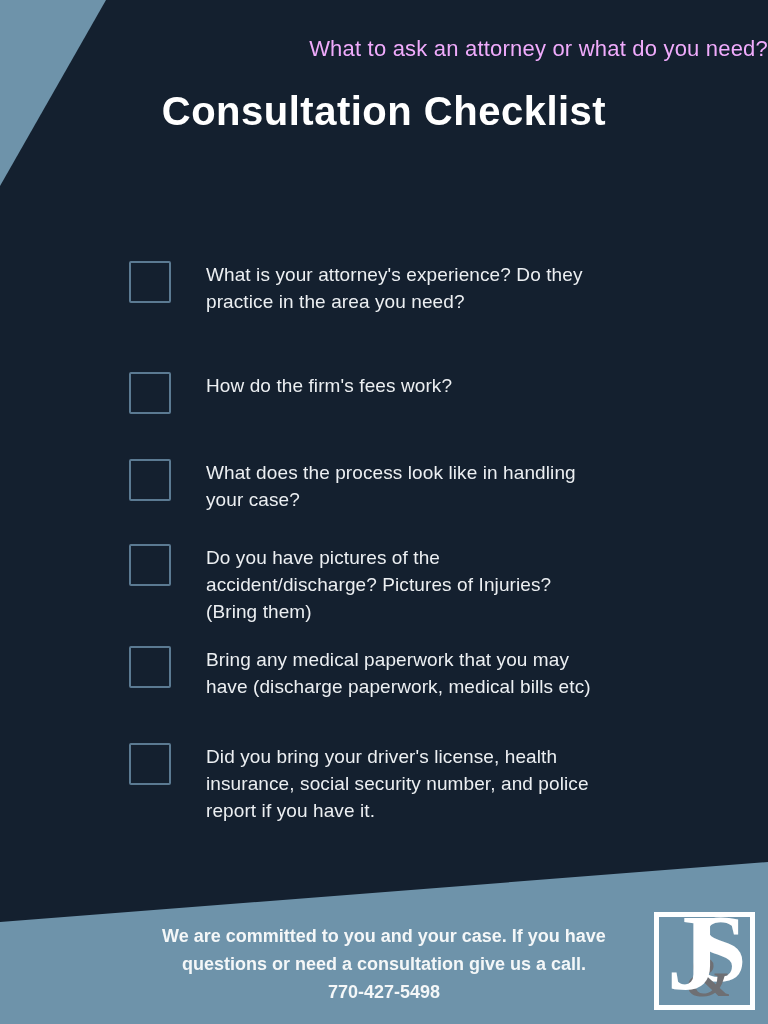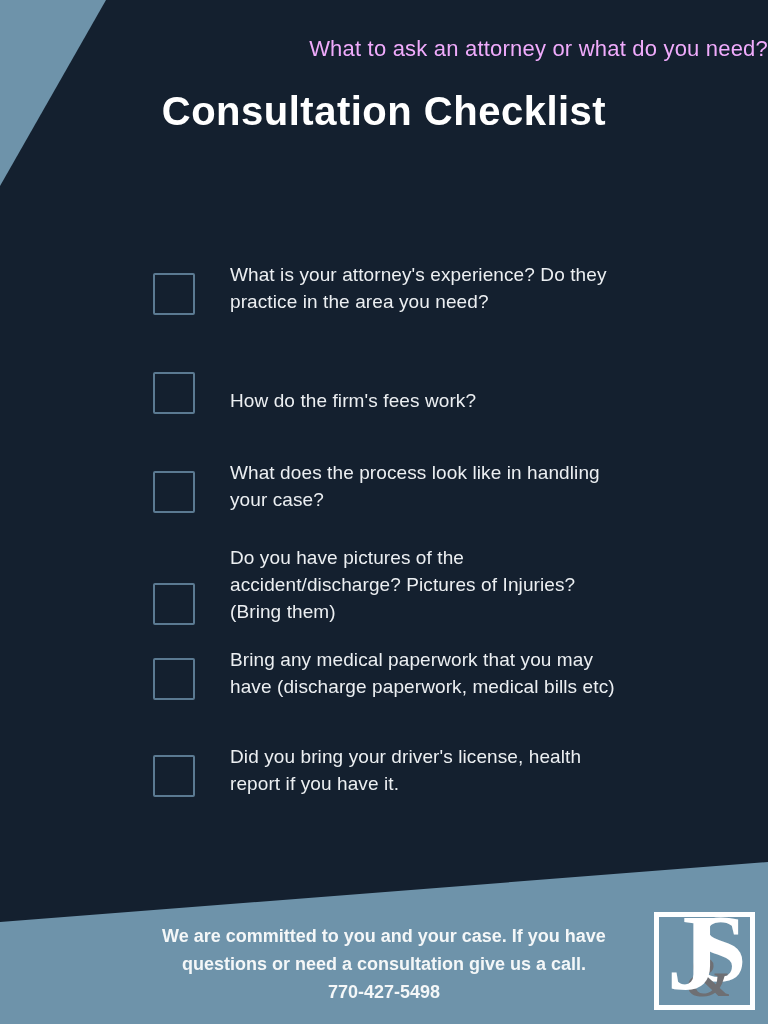--- a/index.html
+++ b/index.html
@@ -37,21 +37,21 @@
     width:560px;
     text-align:center;
     color:var(--title-text);
     font-size:40px;
     line-height:75px;
     font-weight:800;
     letter-spacing:.5px;
   }
   .check-row{
     position:absolute;left:129px;width:540px;
-    display:flex;align-items:flex-end;gap:35px;margin-left:24px;
+    display:flex;align-items:flex-start;gap:35px;
   }
   .checkbox{
     flex:0 0 auto;
     width:38px;height:38px;
     border:2px solid var(--checkbox-border);
     border-radius:2px;
     background:transparent;
   }
   .item-label{
     color:var(--body-text);
@@ -151,20 +151,21 @@
     <div class="item-label">
       <div>Bring any medical paperwork that you may</div>
       <div>have (discharge paperwork, medical bills etc)</div>
     </div>
   </div>
 
   <div class="check-row" style="top:743px">
     <div class="checkbox"></div>
     <div class="item-label">
       <div>Did you bring your driver's license, health</div>
+      <div>insurance, social security number, and police</div>
       <div>report if you have it.</div>
     </div>
   </div>
 
   <div class="footer-band">
     <div class="footer-text">
       <div>We are committed to you and your case. If you have</div>
       <div>questions or need a consultation give us a call.</div>
       <div>770-427-5498</div>
     </div>

